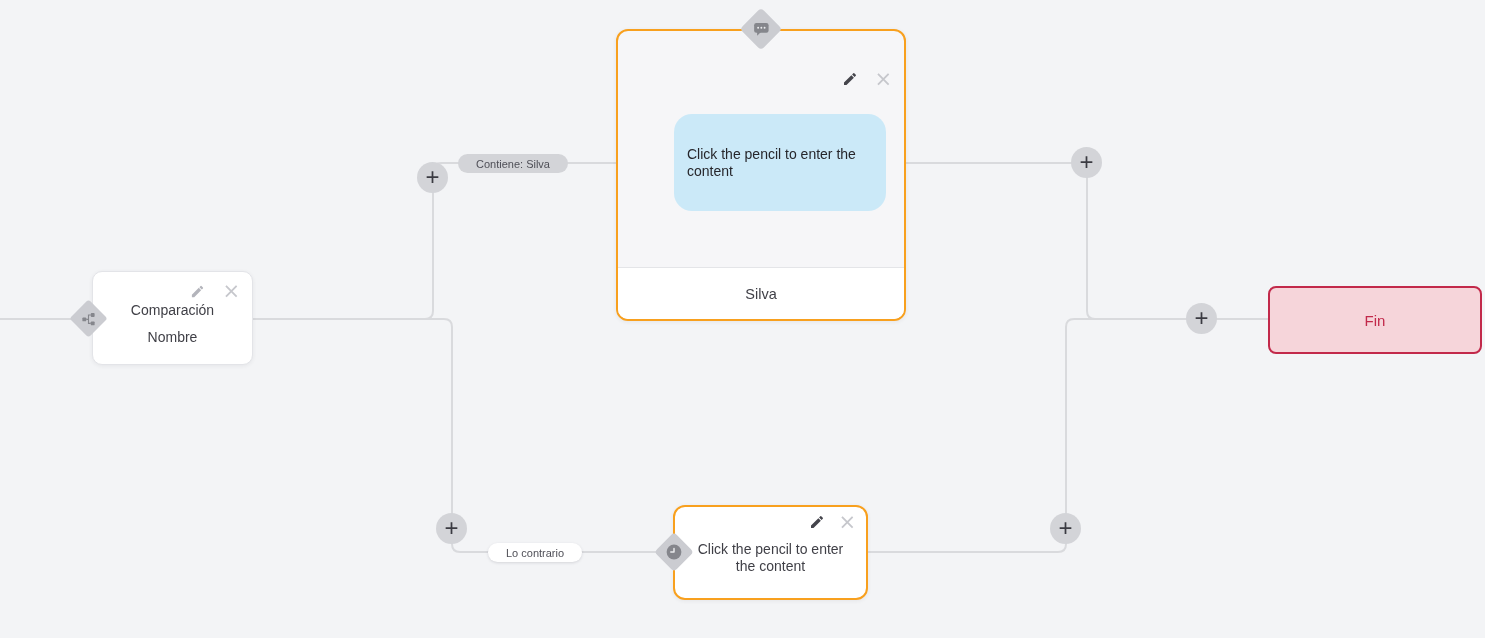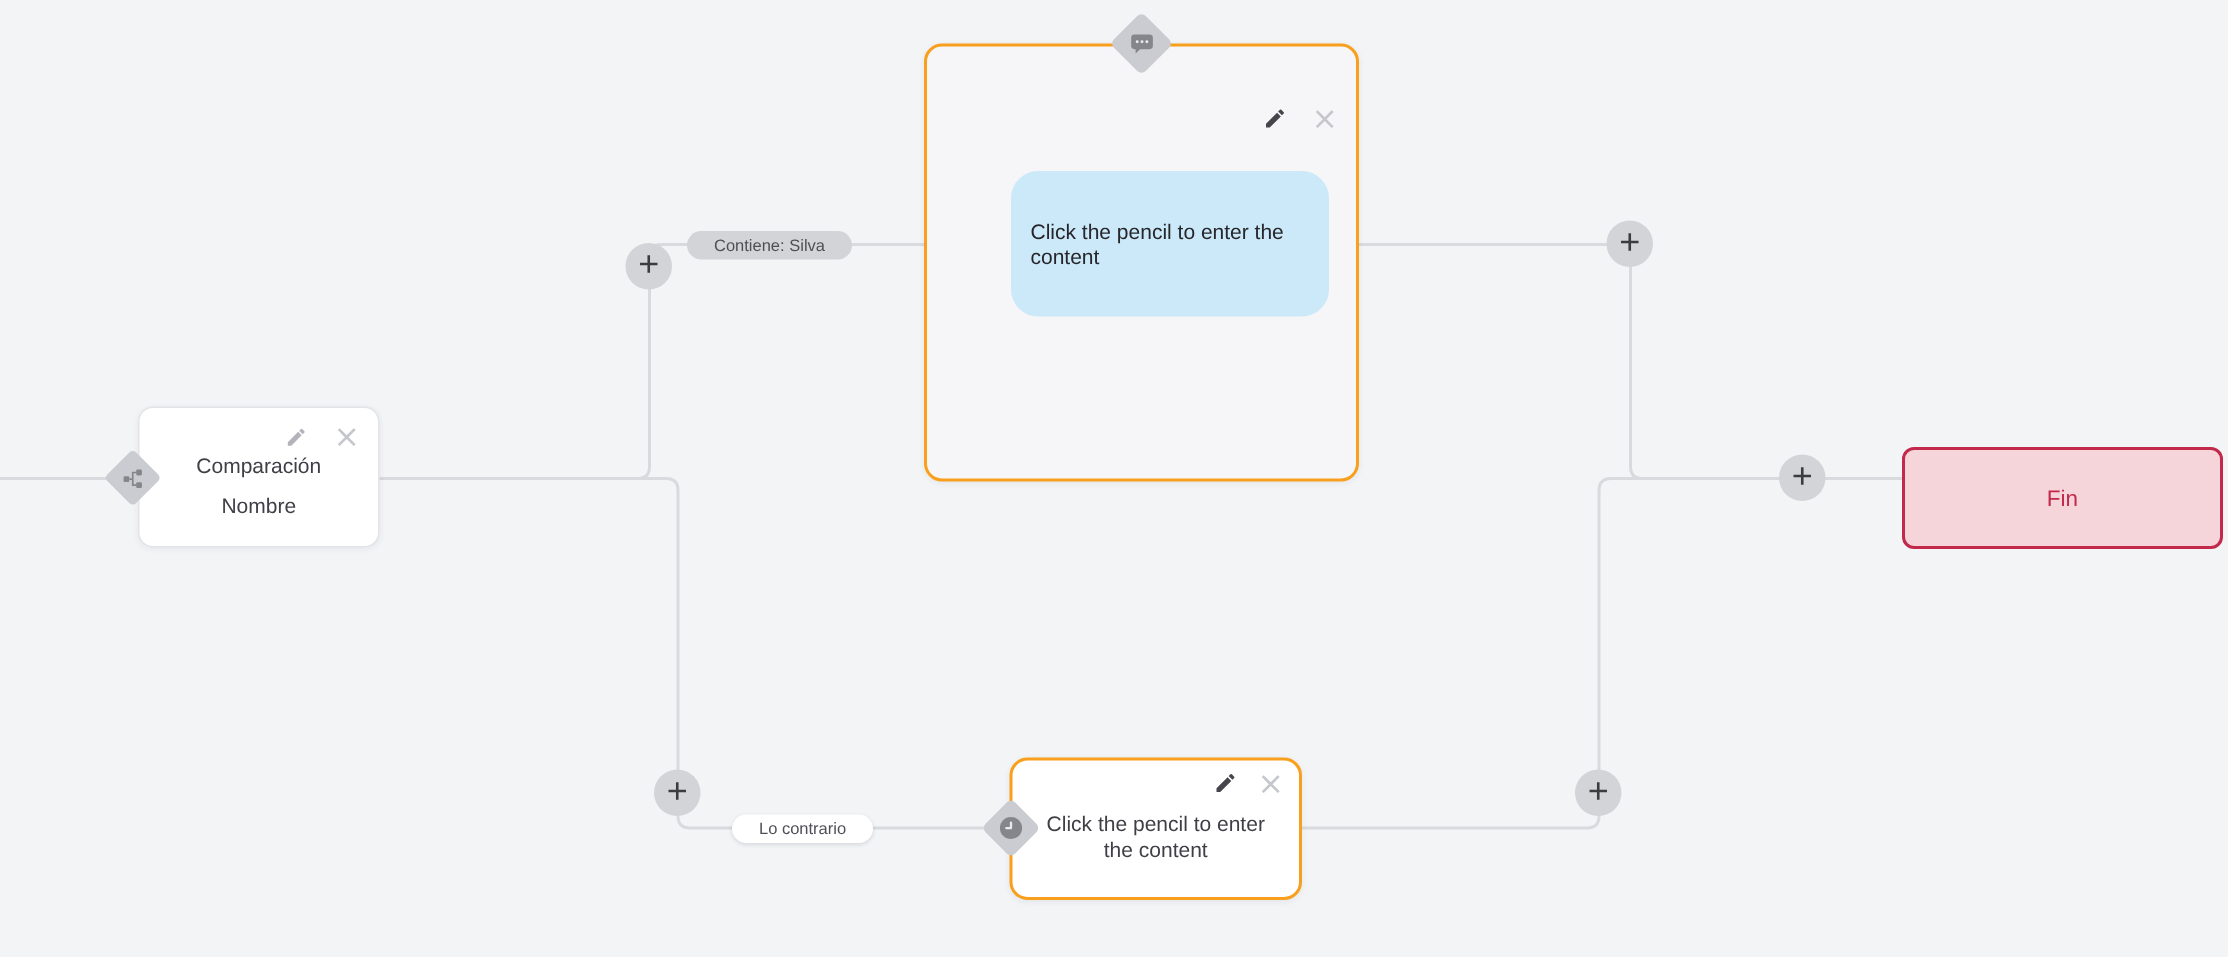--- a/index.html
+++ b/index.html
@@ -70,21 +70,21 @@
     left: 673px; top: 505px; width: 195px; height: 95px;
     border: 2px solid #f8a01e;
     display: flex; align-items: center; justify-content: center;
     text-align: center; padding: 10px 16px 0 16px;
     font-size: 14px; line-height: 1.16; color: #3f3f46;
   }
   .node-wait .node-actions { top: 6px; right: 10px; gap: 13px; }
 
   
   .node-end {
-    left: 1268px; top: 298px; width: 214px; height: 68px;
+    left: 1268px; top: 286px; width: 214px; height: 68px;
     background: #f6d5da; border: 2px solid #c2294a; border-radius: 8px;
     display: flex; align-items: center; justify-content: center;
     font-size: 15px; color: #c2294a;
     box-shadow: none;
   }
 
   
   .diamond {
     position: absolute; z-index: 4;
     background: #cbccd1;
@@ -153,20 +153,23 @@
     <div class="node-actions">
       <span class="icon-btn pencil-dark">
         <svg width="16" height="16" viewBox="0 0 24 24" fill="currentColor">
             <path d="M3 17.25V21h3.75L17.81 9.94l-3.75-3.75L3 17.25zM20.71 7.04c.39-.39.39-1.02 0-1.41l-2.34-2.34a.9959.9959 0 0 0-1.41 0l-1.83 1.83 3.75 3.75 1.83-1.83z"></path>
           </svg>
       </span>
       <span class="icon-btn close-x">×</span>
     </div>
     <div class="bubble">
       <span>Click the pencil to enter the content</span>
+    </div>
+    <div class="node-footer">
+      <span>Silva</span>
     </div>
   </div>
 
   <div class="node node-wait">
     <div class="node-actions">
       <span class="icon-btn pencil-dark">
         <svg width="16" height="16" viewBox="0 0 24 24" fill="currentColor">
             <path d="M3 17.25V21h3.75L17.81 9.94l-3.75-3.75L3 17.25zM20.71 7.04c.39-.39.39-1.02 0-1.41l-2.34-2.34a.9959.9959 0 0 0-1.41 0l-1.83 1.83 3.75 3.75 1.83-1.83z"></path>
           </svg>
       </span>

